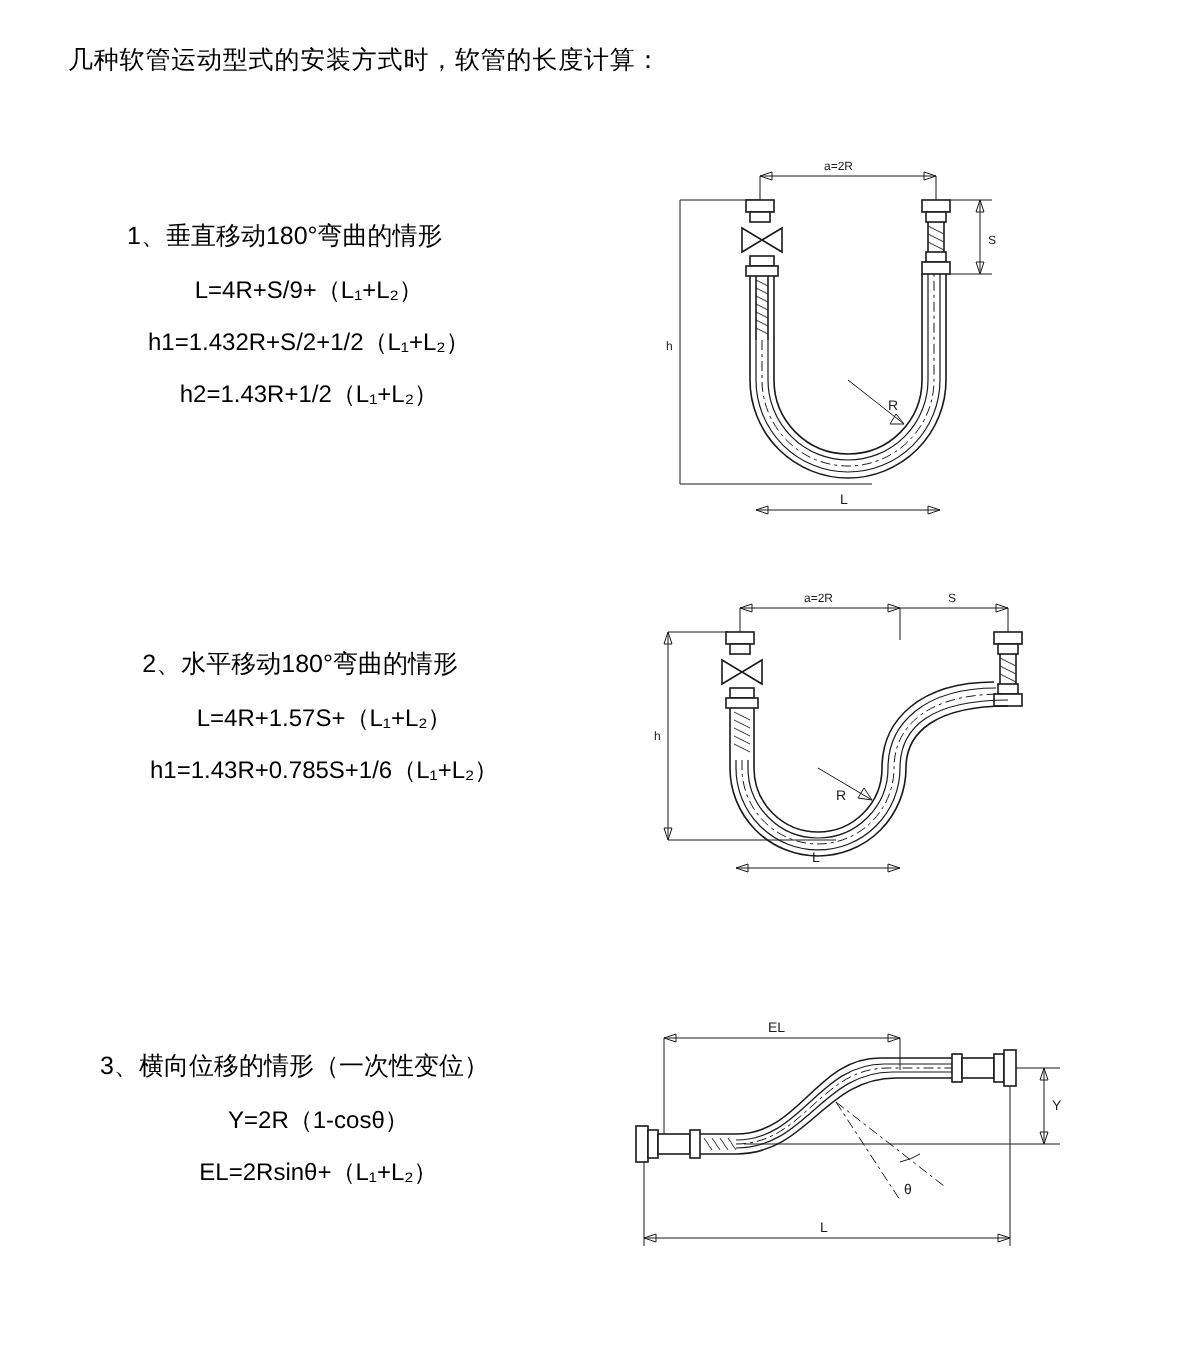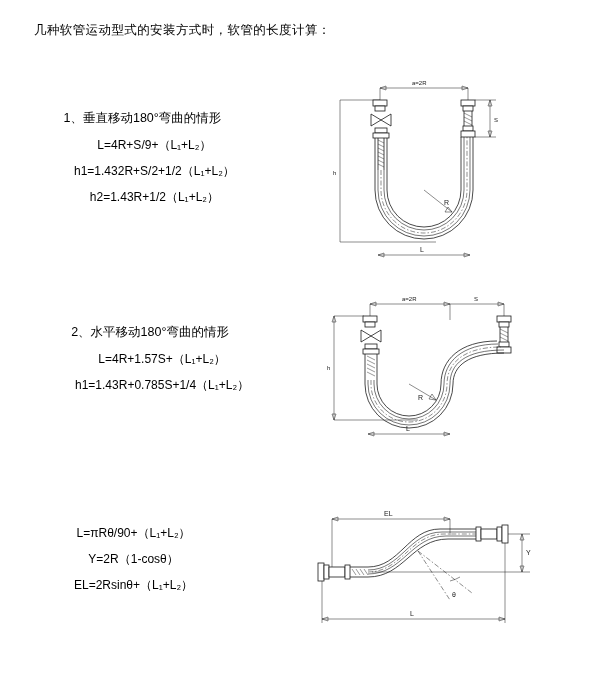--- a/index.html
+++ b/index.html
@@ -164,21 +164,21 @@
         <path class="dim" d="M60 185 l6 -2 v4 z" fill="#1a1a1a"></path>
         <path class="dim" d="M152 185 l-6 -2 v4 z" fill="#1a1a1a"></path>
         <text class="dtxt2" x="102" y="182">L</text>
       </g>
     </svg>
   </div>
 
   <div class="section sec2">
     <div class="sec-title">2、水平移动180°弯曲的情形</div>
     <div class="formula">L=4R+1.57S+（L₁+L₂）</div>
-    <div class="formula">h1=1.43R+0.785S+1/4（L₁+L₂）</div>
+    <div class="formula">h1=1.43R+0.785S+1/6（L₁+L₂）</div>
   </div>
 
   <div class="figure fig2">
     <svg width="260" height="160" viewBox="0 0 260 160">
 
       <g>
         <line class="dim" x1="52" y1="16" x2="132" y2="16"></line>
         <path class="dim" d="M52 16 l6 -2 v4 z" fill="#1a1a1a"></path>
         <path class="dim" d="M132 16 l-6 -2 v4 z" fill="#1a1a1a"></path>
         <text class="dtxt" x="84" y="13">a=2R</text>
@@ -247,21 +247,21 @@
       <g>
         <line class="dim" x1="50" y1="146" x2="132" y2="146"></line>
         <path class="dim" d="M50 146 l6 -2 v4 z" fill="#1a1a1a"></path>
         <path class="dim" d="M132 146 l-6 -2 v4 z" fill="#1a1a1a"></path>
         <text class="dtxt2" x="88" y="143">L</text>
       </g>
     </svg>
   </div>
 
   <div class="section sec3">
-    <div class="formula">L=πRθ/90+（L₁+L₂）</div>
+    <div class="sec-title">3、横向位移的情形（一次性变位）</div>
     <div class="formula">Y=2R（1-cosθ）</div>
     <div class="formula">EL=2Rsinθ+（L₁+L₂）</div>
   </div>
 
   <div class="figure fig3">
     <svg width="285" height="135" viewBox="0 0 285 135">
 
       <g>
         <line class="dim" x1="32" y1="14" x2="150" y2="14"></line>
         <path class="dim" d="M32 14 l6 -2 v4 z" fill="#1a1a1a"></path>

